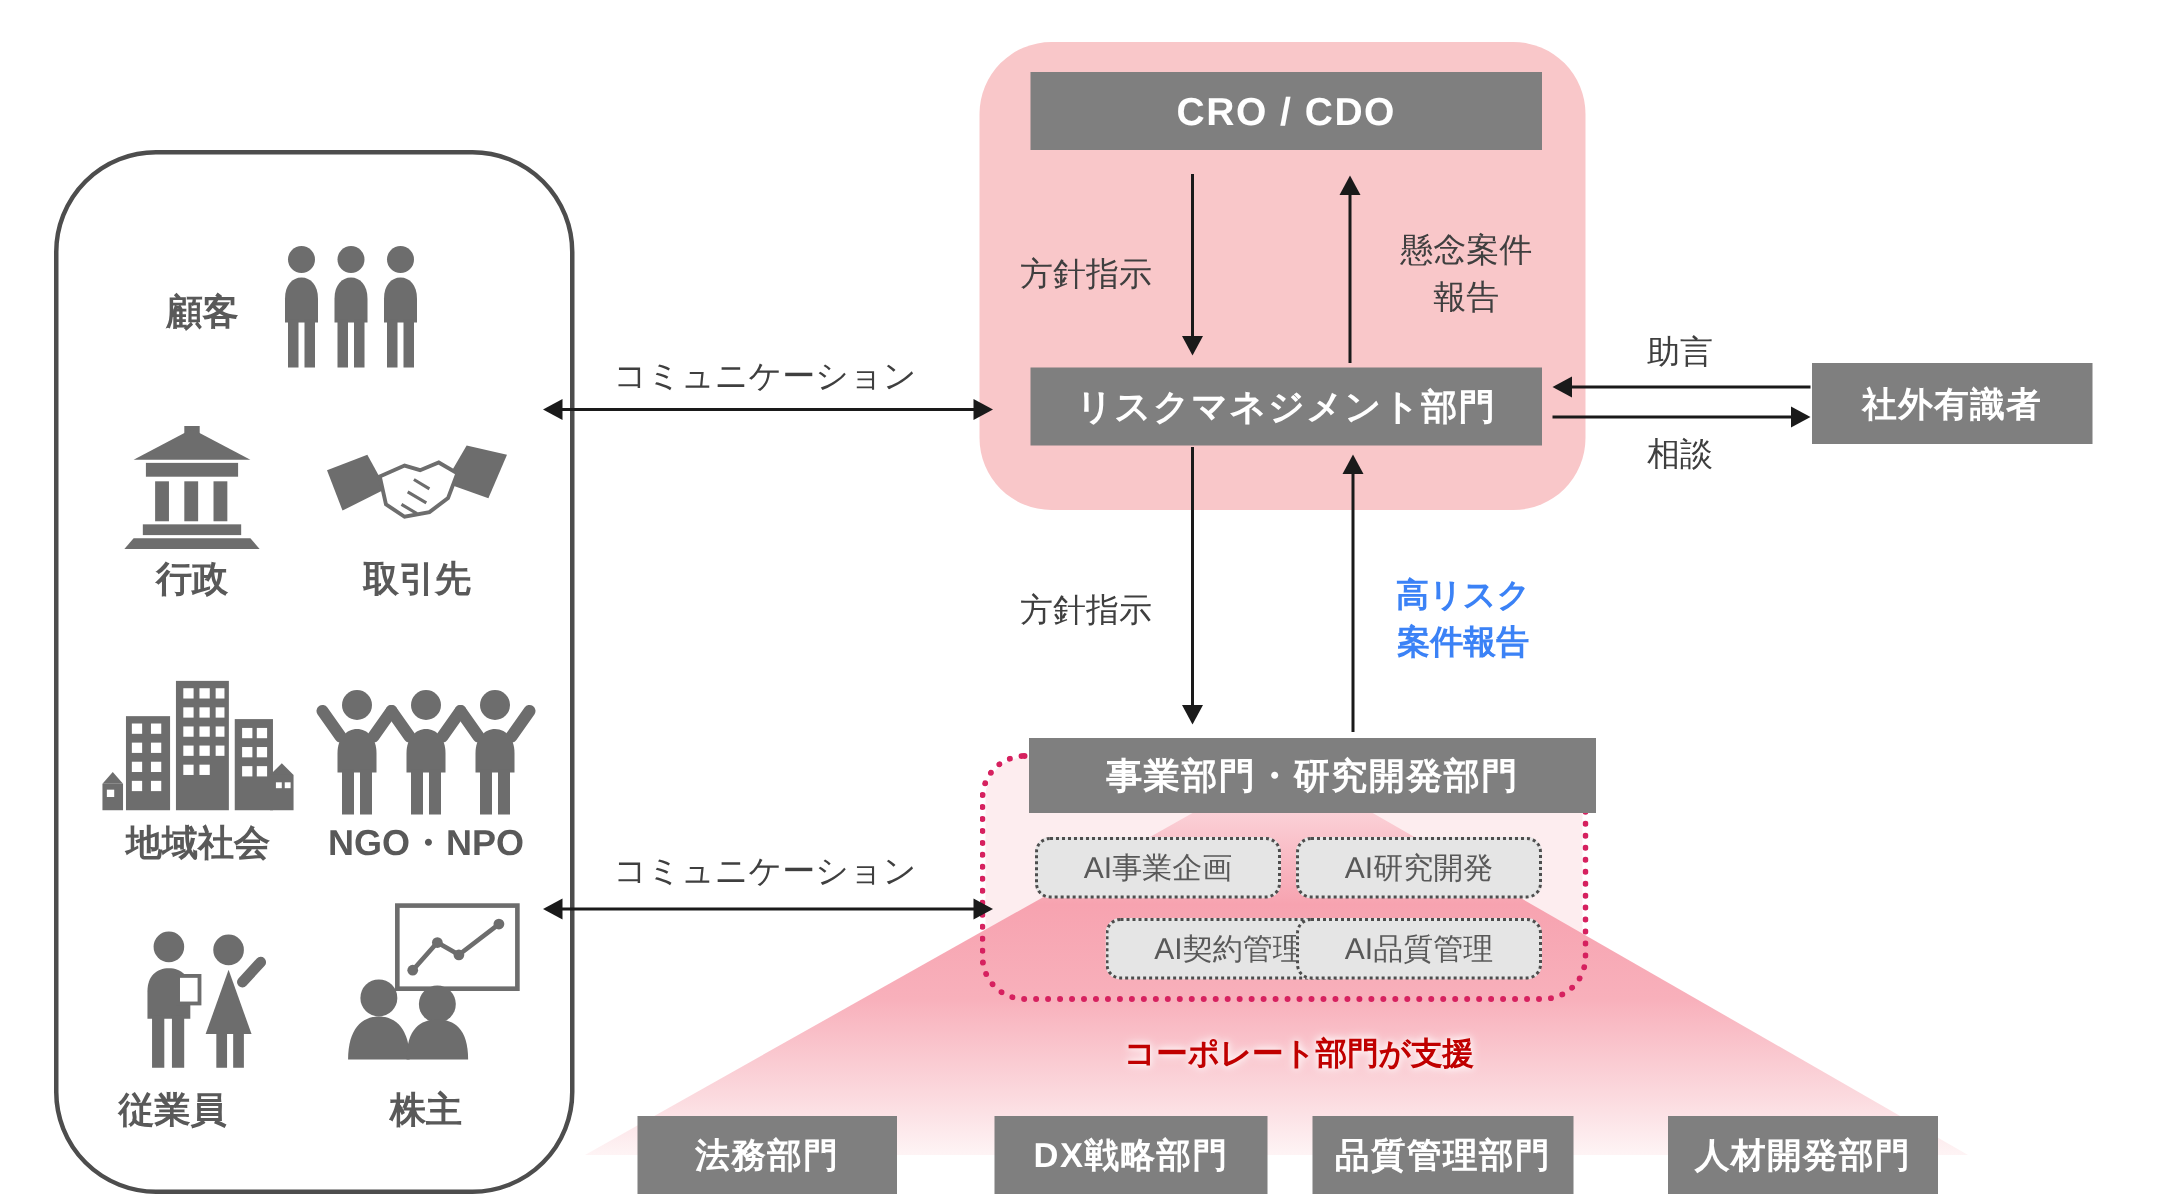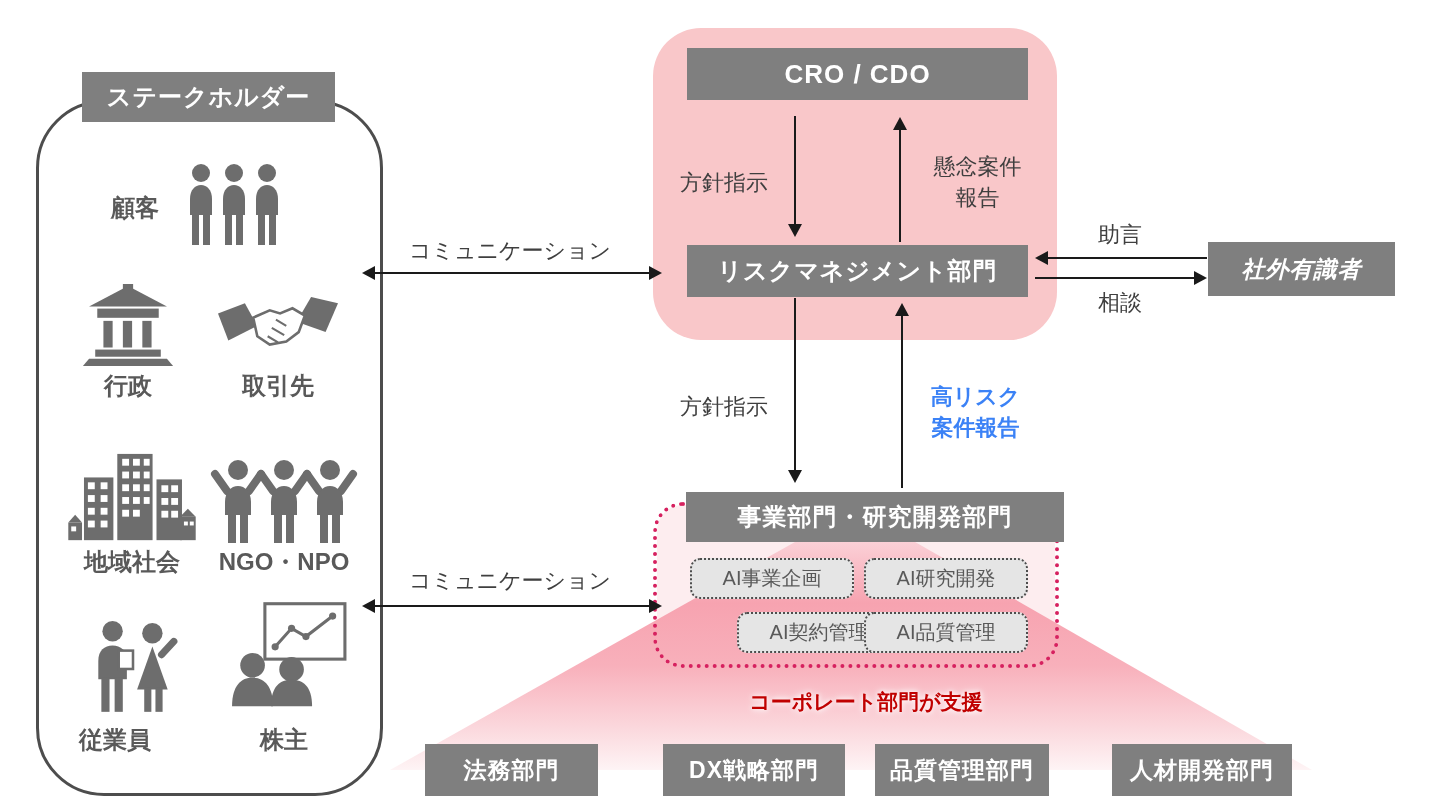--- a/index.html
+++ b/index.html
@@ -49,21 +49,20 @@
   .corp-caption { position:absolute; left:728px; top:688px; width:276px; text-align:center;
                   color:#c00000; font-weight:bold; font-size:21px; z-index:4;
                   text-shadow:0 0 5px #ffffff, 0 0 8px #ffffff; }
 </style>
 </head>
 <body>
 
 <div class="canvas">
 
   <div class="sh-panel"></div>
-  <div class="gbox" style="left:82px; top:72px; width:253px; height:50px; font-size:24px;">ステークホルダー</div>
 
   <div class="sh-label" style="left:100px; top:192px; width:70px;">顧客</div>
   <div class="icon-wrap" style="left:183px; top:163px; width:102px; height:90px;">
     <svg viewBox="0 0 100 90" fill="#6d6d6d">
       <circle cx="17" cy="10" r="9"></circle>
         <path d="M6 52 v-16 c0-9 5-14 11-14 c6 0 11 5 11 14 v16 z"></path>
       <rect x="8" y="50" width="7" height="32"></rect>
         <rect x="19" y="50" width="7" height="32"></rect>
       <circle cx="50" cy="10" r="9"></circle>
         <path d="M39 52 v-16 c0-9 5-14 11-14 c6 0 11 5 11 14 v16 z"></path>
@@ -230,21 +229,21 @@
   <div class="ah ah-down" style="left:788px; top:224px;"></div>
   <div class="alabel" style="left:664px; top:168px; width:120px;">方針指示</div>
 
   <div class="ah ah-up" style="left:893px; top:117px;"></div>
   <div class="vline" style="left:899px; top:130px; height:112px;"></div>
   <div class="alabel" style="left:915px; top:152px; width:125px;">
     <span>懸念案件</span><br>
     <span>報告</span>
   </div>
 
-  <div class="gbox" style="left:1208px; top:242px; width:187px; height:54px; font-size:23px;font-style:italic;">社外有識者</div>
+  <div class="gbox" style="left:1208px; top:242px; width:187px; height:54px; font-size:23px;">社外有識者</div>
   <div class="alabel" style="left:1080px; top:220px; width:80px;">助言</div>
   <div class="ah ah-left" style="left:1035px; top:251px;"></div>
   <div class="hline" style="left:1047px; top:257px; width:160px;"></div>
   <div class="hline" style="left:1035px; top:277px; width:160px;"></div>
   <div class="ah ah-right" style="left:1194px; top:271px;"></div>
   <div class="alabel" style="left:1080px; top:288px; width:80px;">相談</div>
 
   <div class="vline" style="left:794px; top:298px; height:172px;"></div>
   <div class="ah ah-down" style="left:788px; top:470px;"></div>
   <div class="alabel" style="left:664px; top:392px; width:120px;">方針指示</div>

